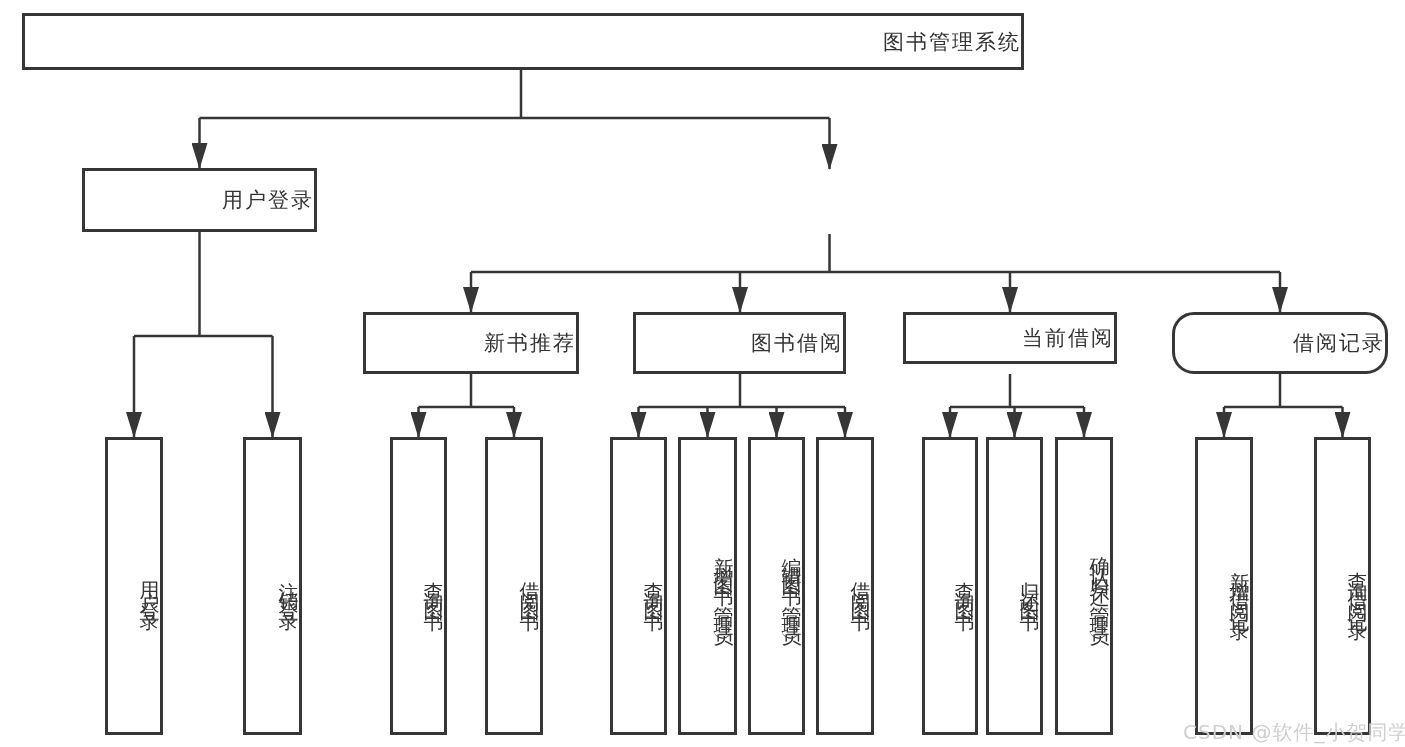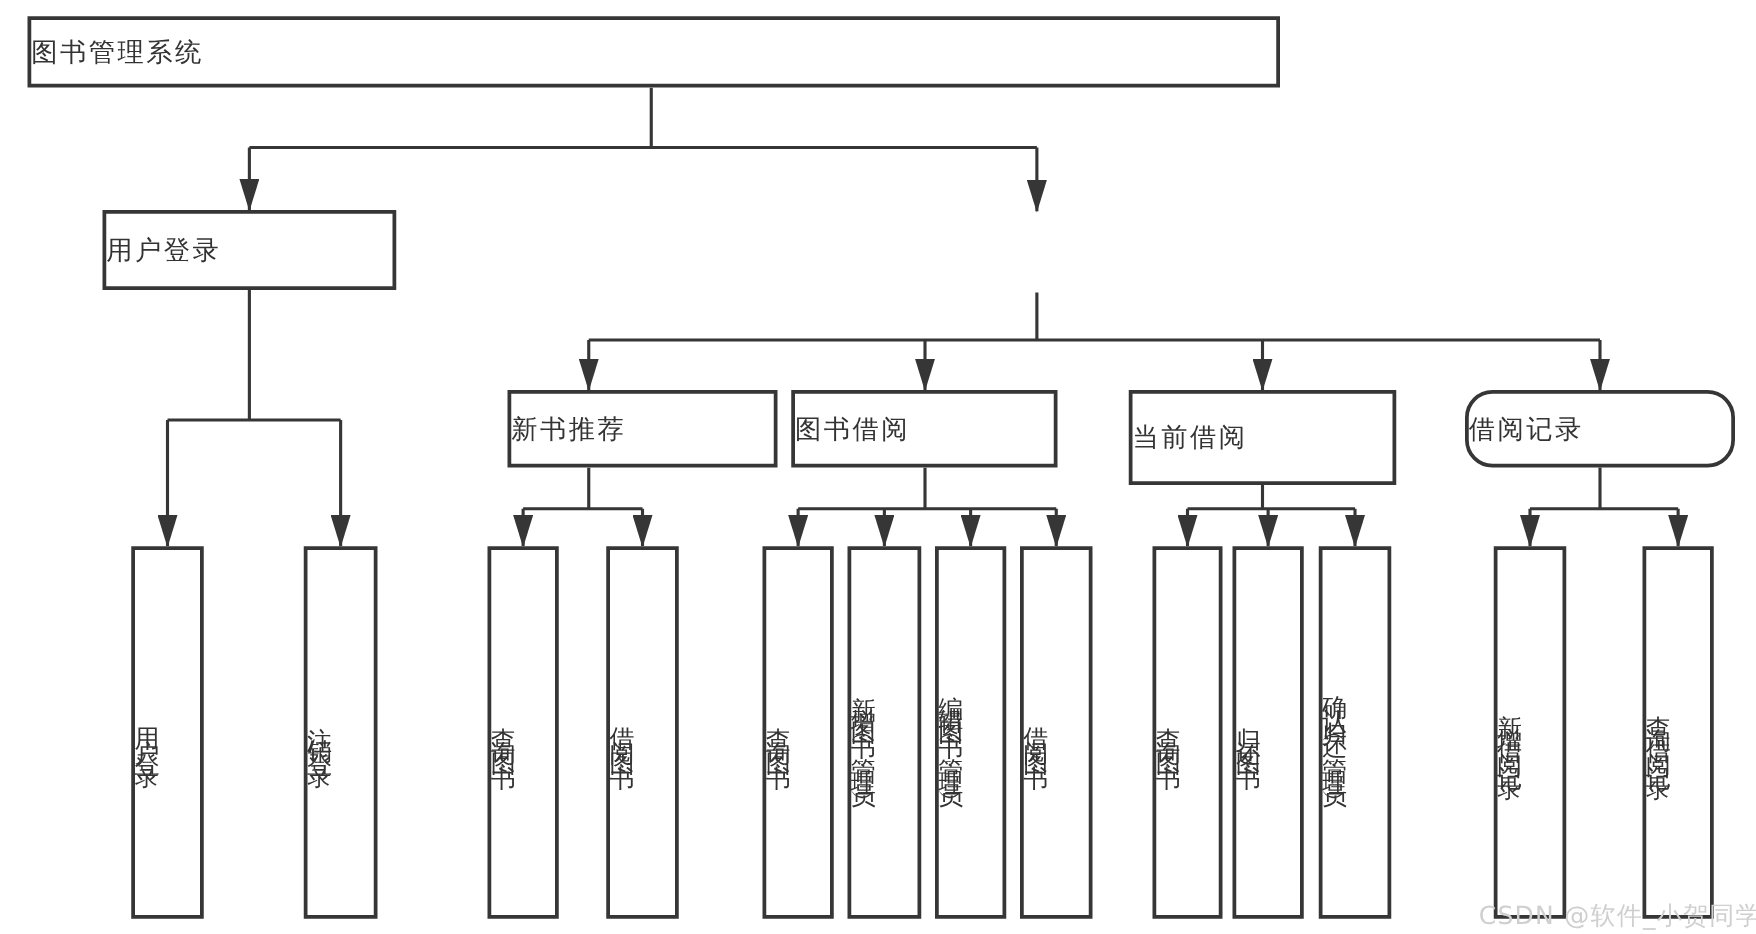--- a/index.html
+++ b/index.html
@@ -12,21 +12,21 @@
     color:#333333;
   }
   svg.wires{position:absolute;left:0;top:0;z-index:1;}
   .node{
     position:absolute;
     box-sizing:border-box;
     background:#ffffff;
     border:3px solid #363636;
     display:flex;
     align-items:center;
-    justify-content:flex-start;
+    justify-content:flex-end;
     z-index:2;
   }
   .hlabel{
     font-size:21px;
     letter-spacing:2px;
     color:#333333;
     white-space:nowrap;
   }
   .vbox{z-index:2;}
   .vlabel{
@@ -98,27 +98,27 @@
   </svg>
 
   <div class="node" style="left:22px;top:13px;width:1002px;height:57px;">
     <span class="hlabel">图书管理系统</span>
   </div>
 
   <div class="node" style="left:82px;top:168px;width:235px;height:64px;">
     <span class="hlabel">用户登录</span>
   </div>
 
-  <div class="node" style="left:363px;top:312px;width:216px;height:62px;margin-left:43px;">
+  <div class="node" style="left:363px;top:312px;width:216px;height:62px;">
     <span class="hlabel">新书推荐</span>
   </div>
   <div class="node" style="left:633px;top:312px;width:213px;height:62px;font-family:Liberation Mono, monospace;">
     <span class="hlabel">图书借阅</span>
   </div>
-  <div class="node" style="left:903px;top:312px;width:214px;height:76px;">
+  <div class="node" style="left:903px;top:312px;width:214px;height:52px;">
     <span class="hlabel">当前借阅</span>
   </div>
   <div class="node" style="left:1172px;top:312px;width:216px;height:62px;border-radius:22px;">
     <span class="hlabel">借阅记录</span>
   </div>
 
   <div class="node vbox" style="left:105px;top:437px;width:58px;height:298px;">
     <span class="vlabel">用户登录</span>
   </div>
   <div class="node vbox" style="left:243px;top:437px;width:59px;height:298px;">

